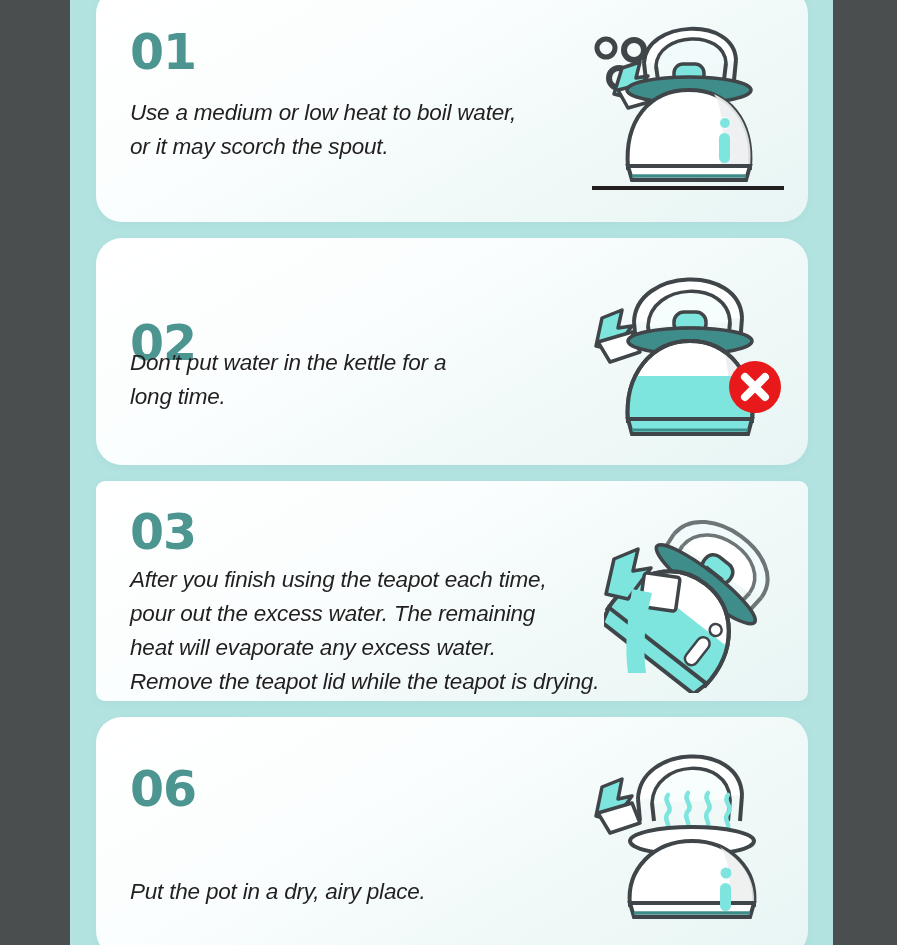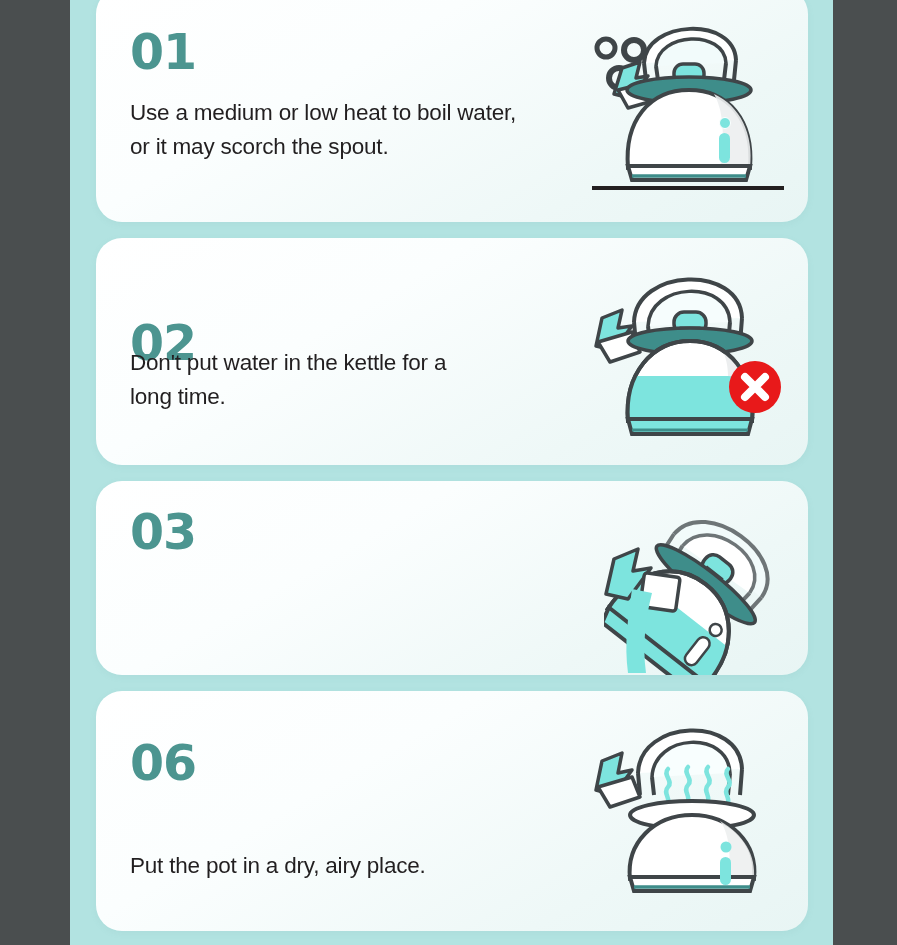--- a/index.html
+++ b/index.html
@@ -30,21 +30,21 @@
     position: relative;
     width: 712px;
     border-radius: 26px;
     background: linear-gradient(150deg, #ffffff 0%, #fbfefe 35%, #eef8f7 75%, #e8f5f4 100%);
     box-shadow: 0 2px 6px rgba(120,170,170,0.10);
     margin-bottom: 16px;
     overflow: hidden;
   }
   .card-1 { height: 234px; }
   .card-2 { height: 227px; }
-  .card-3 { height: 194px; }
+  .card-3 { height: 220px; border-radius: 9px; }
   .card-4 { height: 240px; }
 
   .num {
     position: absolute;
     left: 34px;
     font-family: "DejaVu Sans", sans-serif;
     font-weight: 700;
     font-size: 49px;
     letter-spacing: -1px;
     color: #4c9590;
@@ -57,20 +57,21 @@
 
   .body-text {
     position: absolute;
     left: 34px;
     font-family: "Liberation Sans", sans-serif;
     font-size: 22.5px;
     line-height: 34px;
     color: #221f20;
     white-space: pre-line;
     letter-spacing: -0.2px;
+    font-style: italic;
   }
   .card-1 .body-text { top: 108px; }
   .card-2 .body-text { top: 108px; }
   .card-3 .body-text { top: 82px; }
   .card-4 .body-text { top: 158px; }
 
   .art {
     position: absolute;
     right: 8px;
     top: 0;
@@ -164,20 +165,24 @@
             <g>
               <circle cx="163" cy="141" r="26" fill="#e8191a"></circle>
               <path d="M153 131 L173 151 M173 131 L153 151" stroke="#ffffff" stroke-width="8" stroke-linecap="round"></path>
             </g>
           </svg>
         </div>
       </div>
 
       <div class="card card-3">
         <div class="num">03</div>
+        <div class="body-text">After you finish using the teapot each time,
+pour out the excess water. The remaining
+heat will evaporate any excess water.
+Remove the teapot lid while the teapot is drying.</div>
         <div class="art art-3">
           <svg width="200" height="200" viewBox="0 0 200 200">
             <g transform="rotate(38 100 100)">
 
               <path d="M40 72 C42 22, 146 18, 148 68" fill="#f2fbfb" stroke="#6e7577" stroke-width="4"></path>
               <path d="M54 76 C56 34, 134 31, 136 72" fill="#ffffff" stroke="#6e7577" stroke-width="3.5"></path>
               <path d="M40 72 L42 94 M54 76 L56 94" stroke="#6e7577" stroke-width="4"></path>
               <path d="M148 68 L146 94 M136 72 L134 94" stroke="#6e7577" stroke-width="4"></path>
 
               <rect x="80" y="62" width="32" height="22" rx="10" fill="#7de4de" stroke="#3f4548" stroke-width="3.5"></rect>

